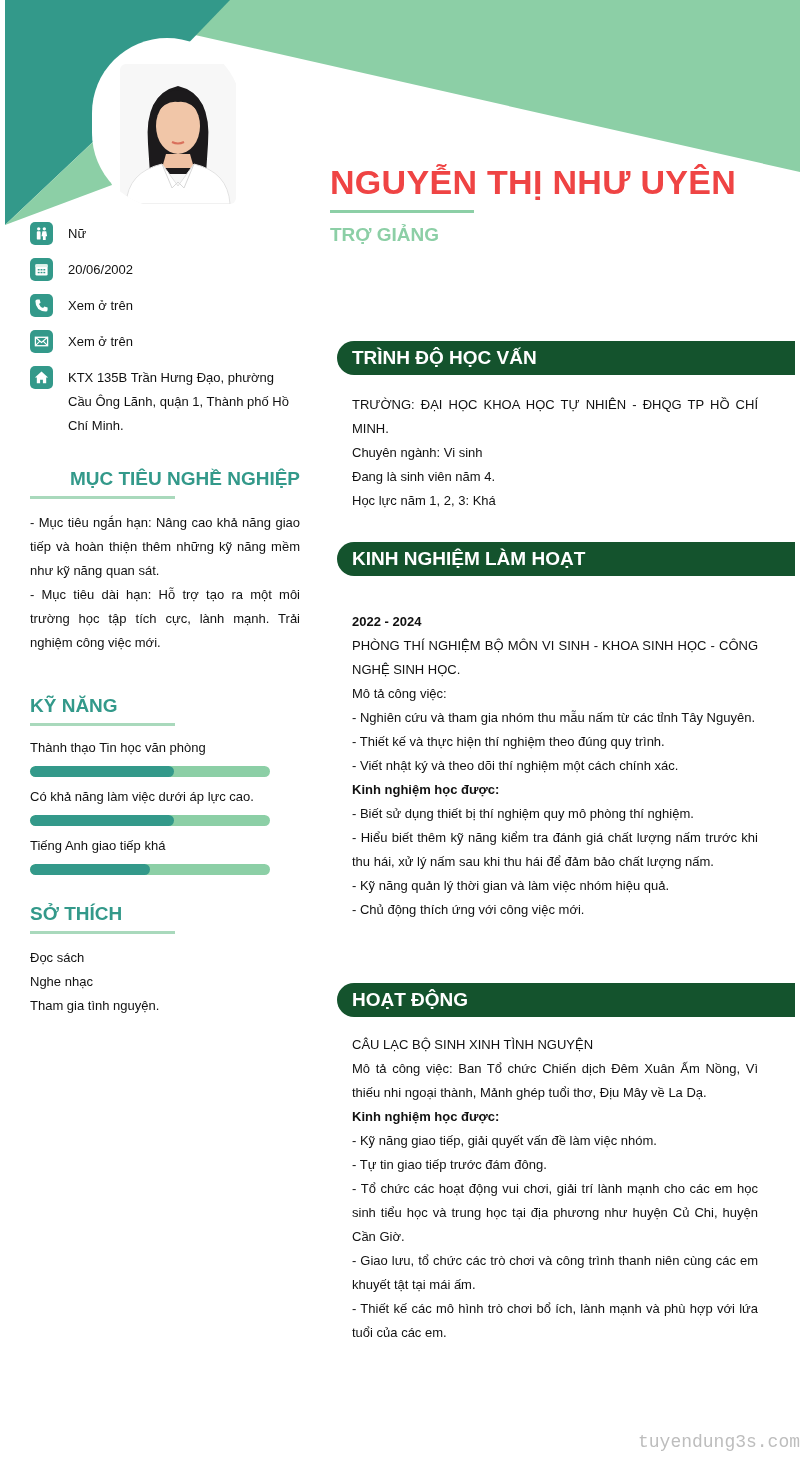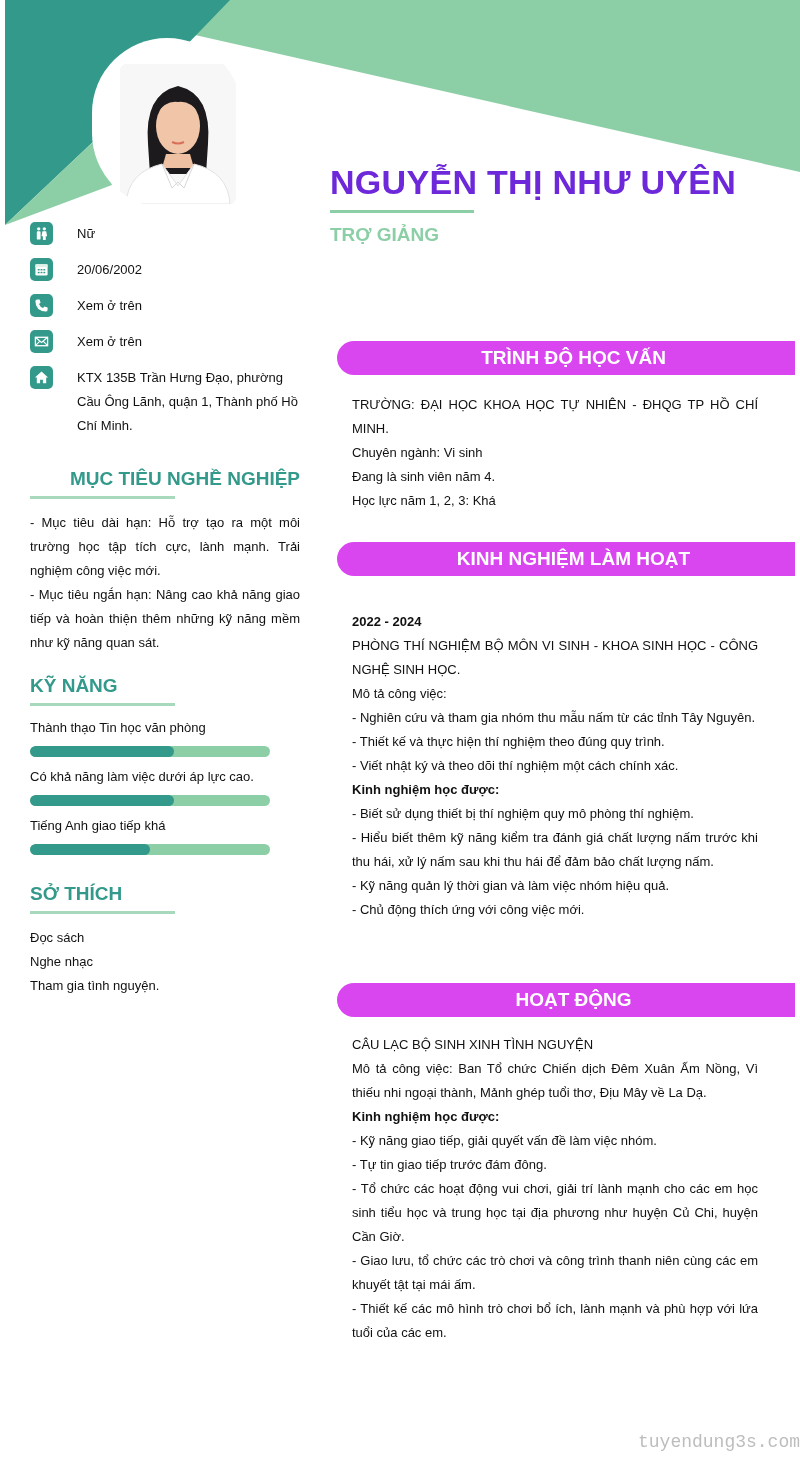--- a/index.html
+++ b/index.html
@@ -6,47 +6,47 @@
   html, body { width: 800px; height: 1462px; background: #ffffff; overflow: hidden; }
   body { position: relative; font-family: "Liberation Sans", sans-serif; color: #111; font-size: 13px; }
 
   .bg-shapes { position: absolute; left: 0; top: 0; width: 800px; height: 240px; }
   .avatar-wrap {
     position: absolute; left: 92px; top: 38px; width: 150px; height: 170px;
     border-radius: 75px 75px 10px 75px; background: #fff; overflow: hidden;
   }
   .avatar-photo { position: absolute; left: 28px; top: 26px; width: 116px; height: 140px; border-radius: 6px; }
 
-  .name { position: absolute; left: 330px; top: 163px; font-size: 34px; font-weight: 700; color: #6d28d9; letter-spacing: 0.3px; }
+  .name { position: absolute; left: 330px; top: 163px; font-size: 34px; font-weight: 700; color: #ef4444; letter-spacing: 0.3px; }
   .name-rule { position: absolute; left: 330px; top: 210px; width: 144px; height: 3px; background: #8ccfa6; }
   .title { position: absolute; left: 330px; top: 224px; font-size: 19px; font-weight: 700; color: #8ccfa6; }
 
   
   .left { position: absolute; left: 30px; top: 222px; width: 270px; }
   .contact { display: flex; align-items: flex-start; margin-bottom: 12px; }
   .contact .ic {
     width: 23px; height: 23px; border-radius: 5px; background: #33998a; flex: 0 0 23px;
     display: flex; align-items: center; justify-content: center;
   }
   .contact .ic svg { width: 15px; height: 15px; }
-  .contact .txt { margin-left: 24px; line-height: 24px; font-size: 13px; color: #111; }
+  .contact .txt { margin-left: 15px; line-height: 24px; font-size: 13px; color: #111; }
 
   .lsec-h { font-size: 19px; font-weight: 700; color: #33998a; margin-top: 28px; }
   .lsec-rule { width: 145px; height: 3px; background: #a9d9bc; margin-top: 6px; margin-bottom: 12px; }
   .just { text-align: justify; line-height: 24px; font-size: 13px; }
   .skill-label { font-size: 13px; line-height: 20px; }
   .skill-bar { width: 240px; height: 11px; background: #8ccfa6; border-radius: 6px; margin: 8px 0 10px; overflow: hidden; }
   .skill-fill { height: 100%; background: #33998a; border-radius: 6px; }
   .hobby { font-size: 13px; line-height: 24px; }
 
   
   .right { position: absolute; left: 337px; width: 458px; }
   .rsec-h {
-    height: 34px; background: #d946ef; border-radius: 17px 0 0 17px;
-    color: #fff; font-size: 19px; font-weight: 700; line-height: 34px; padding-left: 15px; text-align: center;
+    height: 34px; background: #14532d; border-radius: 17px 0 0 17px;
+    color: #fff; font-size: 19px; font-weight: 700; line-height: 34px; padding-left: 15px;
   }
   .rbody { padding: 18px 37px 0 15px; font-size: 13px; line-height: 24px; text-align: justify; }
   .b { font-weight: 700; }
 
   .watermark { position: absolute; left: 638px; top: 1432px; font-family: "Liberation Mono", monospace; font-size: 18px; color: #bdbdbd; }
 </style>
 </head>
 <body>
 
 <svg class="bg-shapes" viewBox="0 0 800 240" preserveAspectRatio="none">
@@ -122,24 +122,24 @@
     <span class="ic">
       <svg viewBox="0 0 16 16">
           <path d="M8,1.5 L15,8 L13,8 L13,14 L9.5,14 L9.5,10.5 L6.5,10.5 L6.5,14 L3,14 L3,8 L1,8 Z" fill="#fff"></path>
         </svg>
     </span>
     <span class="txt">KTX 135B Trần Hưng Đạo, phường Cầu Ông Lãnh, quận 1, Thành phố Hồ Chí Minh.</span>
   </div>
 
   <div class="lsec-h" style="margin-top:30px;text-align:right;">MỤC TIÊU NGHỀ NGHIỆP</div>
   <div class="lsec-rule"></div>
+  <div class="just">- Mục tiêu ngắn hạn: Nâng cao khả năng giao tiếp và hoàn thiện thêm những kỹ năng mềm như kỹ năng quan sát.</div>
   <div class="just">- Mục tiêu dài hạn: Hỗ trợ tạo ra một môi trường học tập tích cực, lành mạnh. Trải nghiệm công việc mới.</div>
-  <div class="just">- Mục tiêu ngắn hạn: Nâng cao khả năng giao tiếp và hoàn thiện thêm những kỹ năng mềm như kỹ năng quan sát.</div>
-
-  <div class="lsec-h" style="margin-top:20px;">KỸ NĂNG</div>
+
+  <div class="lsec-h" style="margin-top:40px;">KỸ NĂNG</div>
   <div class="lsec-rule"></div>
   <div>
     <div class="skill-label">Thành thạo Tin học văn phòng</div>
     <div class="skill-bar">
         <div class="skill-fill" style="width:60%;"></div>
       </div>
   </div>
   <div>
     <div class="skill-label">Có khả năng làm việc dưới áp lực cao.</div>
     <div class="skill-bar">

